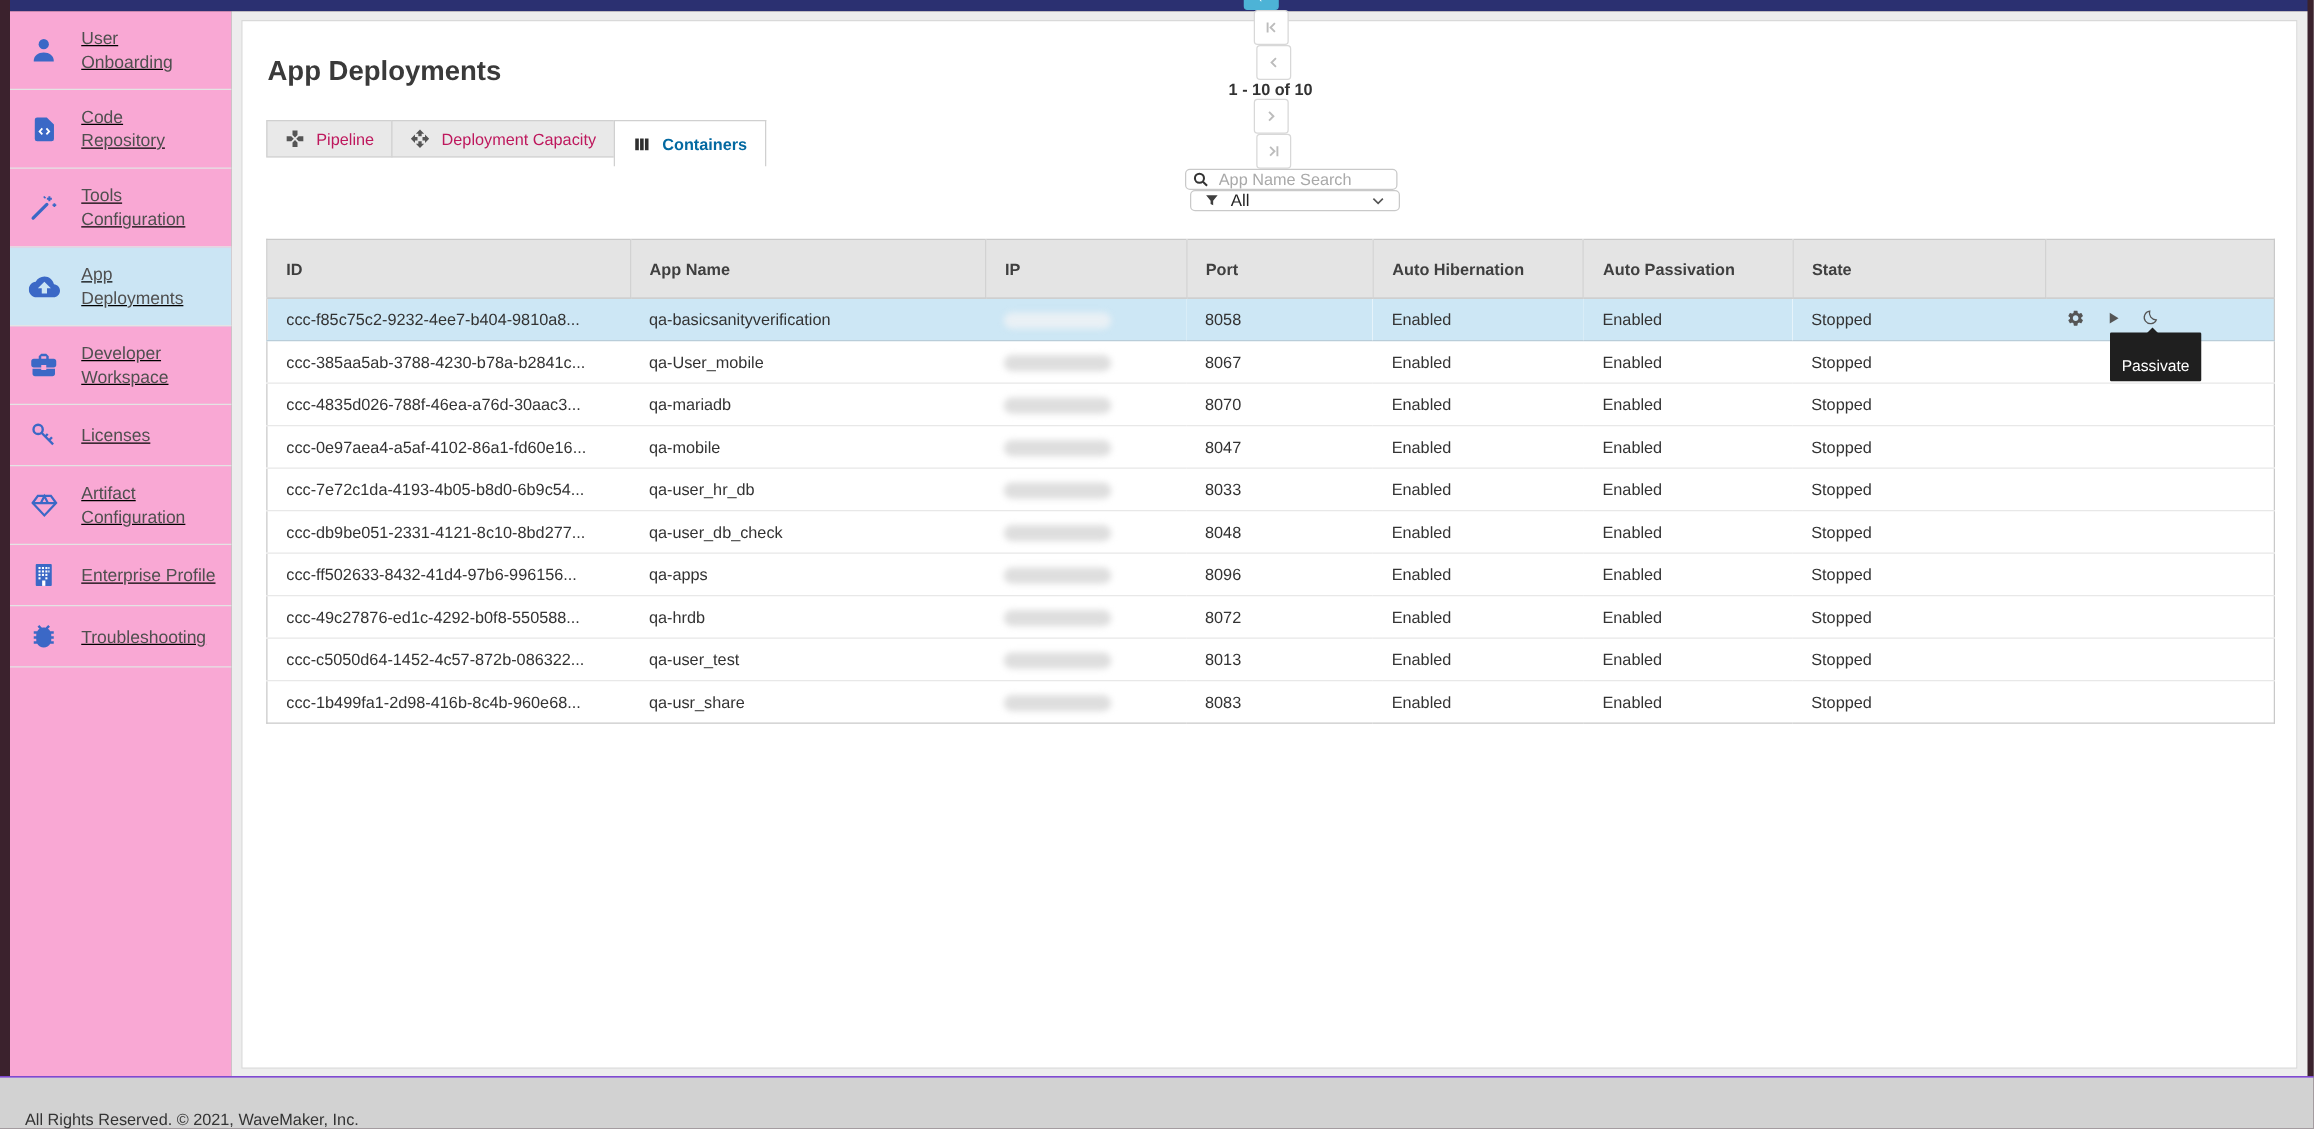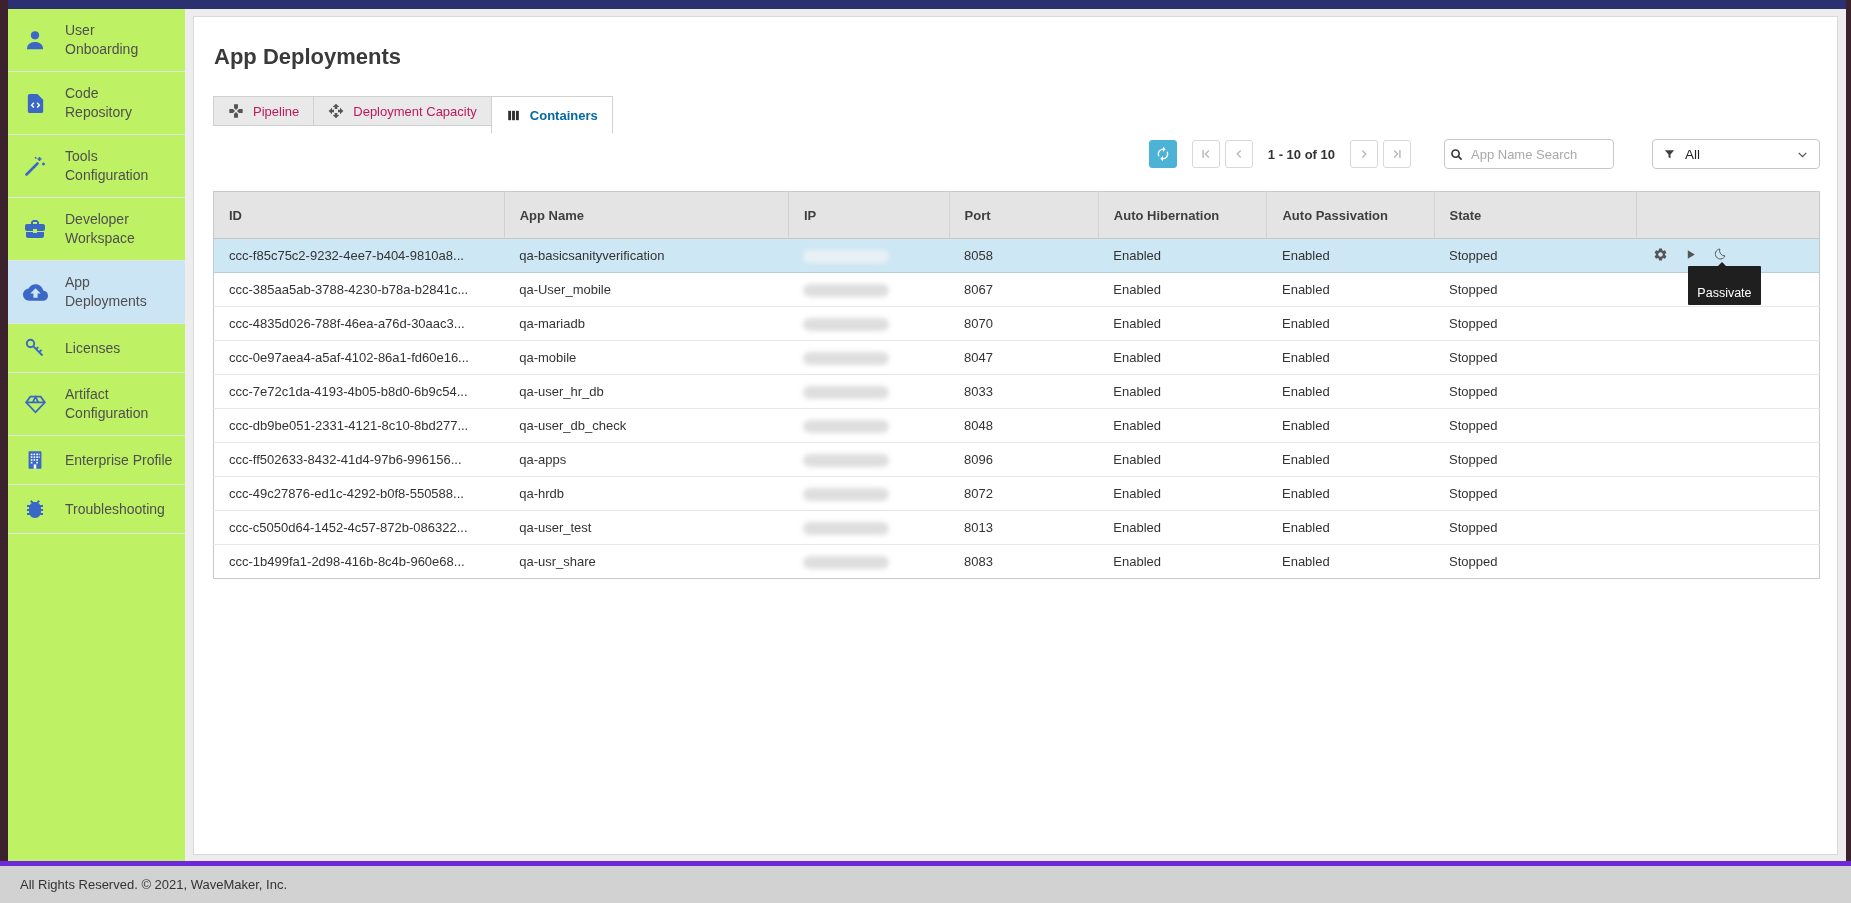--- a/index.html
+++ b/index.html
@@ -8,21 +8,21 @@
     position:relative; overflow:hidden;
     background:#3b222d;
     font-family:"Liberation Sans", sans-serif;
   }
   
   .topbar { position:absolute; top:0; left:8px; right:5px; height:9px; background:#2b3071; }
 
   .middle { position:absolute; top:9px; left:8px; right:5px; bottom:42px; display:flex; }
 
   
-  .sidebar { width:177px; background:#bef264; flex:none; }
+  .sidebar { width:177px; background:#f9a8d4; flex:none;text-decoration:underline; }
   .side-item {
     display:flex; align-items:center; min-height:49px;
     padding:12px 6px 12px 14px; border-bottom:1px solid #e4e4e4;
     cursor:pointer;
   }
   .side-item.active { background:#cbe5f4; }
   .side-item .icn { width:26px; margin-right:17px; flex:none; }
   .side-label { font-size:14px; color:#4f4f4f; line-height:19px; white-space:pre-line; }
 
   
@@ -41,21 +41,21 @@
     height:30px; padding:0 14px;
     background:#e9e9e9; border:1px solid #d0d0d0;
     cursor:pointer;
   }
   .tab + .tab { margin-left:-1px; }
   .tab-label { font-size:13px; color:#be185d; white-space:nowrap; }
   .tab.active { background:#fff; height:37px; border-bottom:none; }
   .tab.active .tab-label { color:#0369a1; font-weight:bold; }
 
   
-  .toolbar { display:flex; align-items:center; justify-content:flex-end; margin-top:6px; height:30px; }
+  .toolbar { display:flex; align-items:center; justify-content:flex-end; margin-top:6px; height:30px;flex-direction:column; }
   .btn {
     width:28px; height:28px; border-radius:3px; border:1px solid #d8d8d8;
     background:#fff; display:inline-flex; align-items:center; justify-content:center;
     cursor:pointer; flex:none;
   }
   .btn.refresh { background:#4db3d6; border-color:#4db3d6; margin-right:15px; }
   .btn.pg + .btn.pg { margin-left:5px; }
   .pager-label { font-size:13px; font-weight:bold; color:#333; padding:0 15px; white-space:nowrap; }
   .search-box {
     margin-left:33px; width:170px; height:30px; border:1px solid #c9c9c9; border-radius:4px;
@@ -102,22 +102,22 @@
     white-space:nowrap; border-radius:1px;
   }
   .tooltip::before {
     content:''; position:absolute; top:-9px; left:29px;
     border:5px solid transparent; border-bottom-color:#1f1f1f;
   }
 
   
   footer {
     position:absolute; left:0; right:0; bottom:0; height:42px;
-    background:#d2d2d2; border-top:5px solid #6d28d9;
-    display:flex; align-items:center; padding-left:20px;
+    background:#d2d2d2; border-top:1px solid #6d28d9;
+    display:flex; align-items:flex-end; padding-left:20px;
     font-size:13px; color:#333;
   }
 
   .icn { display:inline-flex; align-items:center; justify-content:center; }
   .icn svg { display:block; }
 </style>
 </head>
 <body>
 
 <div class="topbar"></div>
@@ -149,37 +149,37 @@
           <svg width="24" height="24" viewBox="0 0 24 24" fill="none" stroke="#3b68c6">
             <path d="M3.5 20.5 14.5 9.5" stroke-width="2.6" stroke-linecap="round"></path>
             <path d="M16.5 3v4M14.5 5h4" stroke-width="1.6"></path>
             <path d="M20.5 8.5v3M19 10h3" stroke-width="1.4"></path>
             <path d="M12 3.2l1.4 1.4" stroke-width="1.4"></path>
           </svg>
         </span>
         <span class="side-label">Tools
 Configuration</span>
       </div>
+      <div class="side-item active">
+        <span class="icn">
+          <svg width="25" height="25" viewBox="0 0 24 24" fill="#3b68c6">
+            <path d="M19.35 10.04C18.67 6.59 15.64 4 12 4 9.11 4 6.6 5.64 5.35 8.04 2.34 8.36 0 10.91 0 14c0 3.31 2.69 6 6 6h13c2.76 0 5-2.24 5-5 0-2.64-2.05-4.78-4.65-4.96zM14 13v4h-4v-4H7l5-5 5 5h-3z"></path>
+          </svg>
+        </span>
+        <span class="side-label">App
+Deployments</span>
+      </div>
       <div class="side-item">
         <span class="icn">
           <svg width="24" height="24" viewBox="0 0 24 24" fill="#3b68c6">
             <path d="M10 16v-1H3.01L3 19c0 1.11.89 2 2 2h14c1.11 0 2-.89 2-2v-4h-7v1h-4zm10-9h-4.01V5l-2-2h-4l-2 2v2H4c-1.1 0-2 .9-2 2v3c0 1.11.89 2 2 2h6v-2h4v2h6c1.1 0 2-.9 2-2V9c0-1.1-.9-2-2-2zm-6 0h-4V5h4v2z"></path>
           </svg>
         </span>
         <span class="side-label">Developer
 Workspace</span>
-      </div>
-      <div class="side-item active">
-        <span class="icn">
-          <svg width="25" height="25" viewBox="0 0 24 24" fill="#3b68c6">
-            <path d="M19.35 10.04C18.67 6.59 15.64 4 12 4 9.11 4 6.6 5.64 5.35 8.04 2.34 8.36 0 10.91 0 14c0 3.31 2.69 6 6 6h13c2.76 0 5-2.24 5-5 0-2.64-2.05-4.78-4.65-4.96zM14 13v4h-4v-4H7l5-5 5 5h-3z"></path>
-          </svg>
-        </span>
-        <span class="side-label">App
-Deployments</span>
       </div>
       <div class="side-item">
         <span class="icn">
           <svg width="24" height="24" viewBox="0 0 24 24" fill="none" stroke="#3b68c6" stroke-width="1.9">
             <circle cx="7.5" cy="7.5" r="3.7"></circle>
             <path d="M10.4 10.4 19.5 19.5M16.2 16.2l2.4-2.4M13.2 13.2l2-2"></path>
           </svg>
         </span>
         <span class="side-label">Licenses</span>
       </div>

